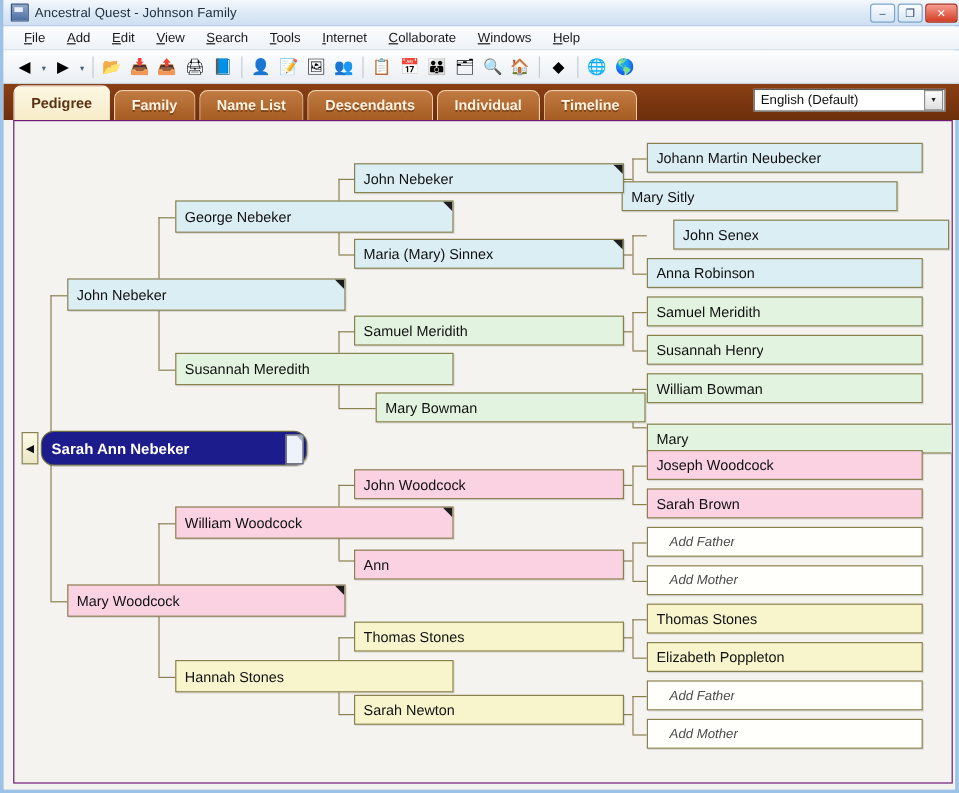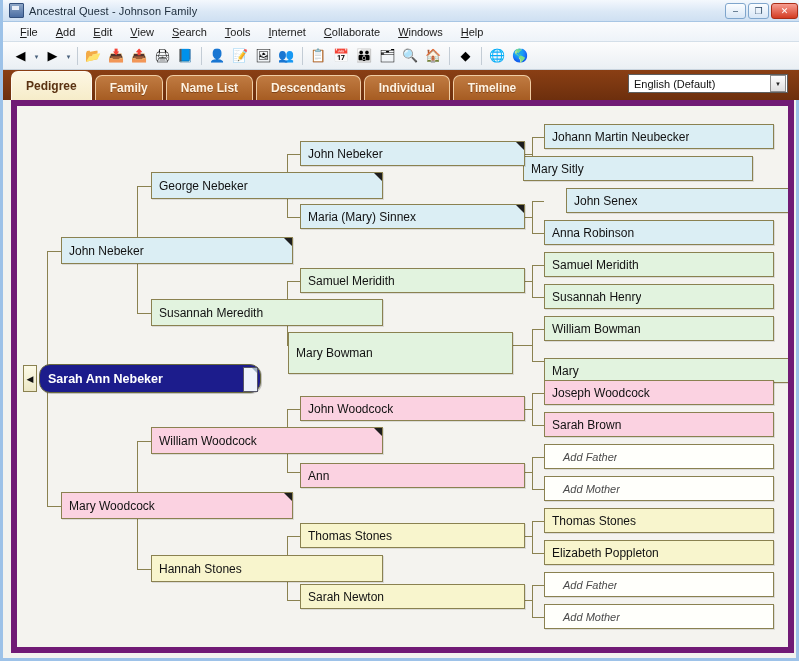--- a/index.html
+++ b/index.html
@@ -115,21 +115,21 @@
     width:16px;height:17px;margin-right:1px;
     background:linear-gradient(#fdfdfd,#dfdfdf);
     border:1px solid #8d8d8d;box-sizing:border-box;
     display:flex;align-items:center;justify-content:center;font-size:6px;color:#222;
   }
 
   
   .chartpane{
     position:absolute;left:8px;top:100px;width:783px;height:553px;
     background:#f4f3ef;
-    border:6px solid #701a75;
+    border:1px solid #701a75;
     box-sizing:border-box;overflow:hidden;
   }
   .pbox{
     position:absolute;box-sizing:border-box;
     border:1px solid #8a8150;
     background:#fff;
     display:flex;align-items:center;
     font-size:12px;color:#111;
     padding-left:7px;
     box-shadow:1px 1px 0 rgba(0,0,0,.10);
@@ -366,21 +366,21 @@
           <span class="nm">John Nebeker</span>
           <span class="corner"></span>
         </div>
         <div class="pbox blue" style="left: 283px; top: 98px; width: 225px; height: 25px;">
           <span class="nm">Maria (Mary) Sinnex</span>
           <span class="corner"></span>
         </div>
         <div class="pbox green" style="left: 283px; top: 162px; width: 225px; height: 25px;">
           <span class="nm">Samuel Meridith</span>
         </div>
-        <div class="pbox green" style="left: 271px; top: 226px; width: 225px; height: 42px;">
+        <div class="pbox green" style="left: 301px; top: 226px; width: 225px; height: 25px;">
           <span class="nm">Mary Bowman</span>
         </div>
         <div class="pbox pink" style="left: 283px; top: 290px; width: 225px; height: 25px;">
           <span class="nm">John Woodcock</span>
         </div>
         <div class="pbox pink" style="left: 283px; top: 357px; width: 225px; height: 25px;">
           <span class="nm">Ann</span>
         </div>
         <div class="pbox yellow" style="left: 283px; top: 417px; width: 225px; height: 25px;">
           <span class="nm">Thomas Stones</span>

